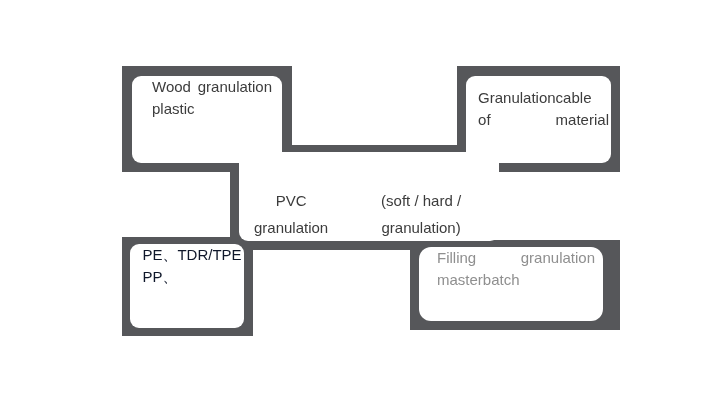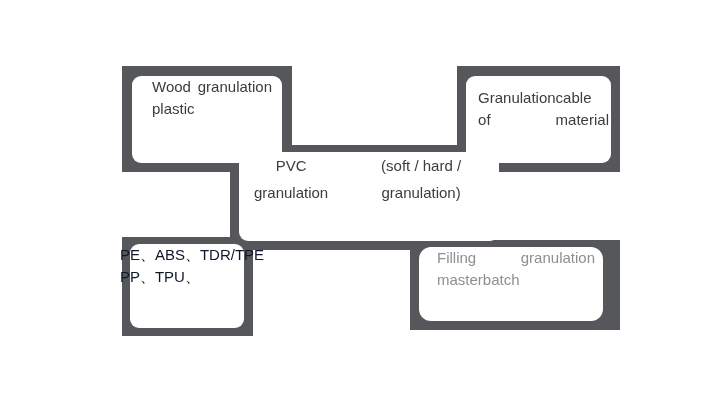--- a/index.html
+++ b/index.html
@@ -30,21 +30,21 @@
     border-radius:9px;
     box-sizing:border-box;
     display:flex;flex-direction:row;justify-content:center;
     color:var(--text-primary);
     font-size:15px;line-height:1.45;
   }
   .node .line{display:block;}
 
   .node-tl{left:132px;top:76px;width:150px;height:87px;padding:0 10px 0 20px;}
   .node-tr{left:466px;top:76px;width:145px;height:87px;padding:11px 8px 0 18px;}
-  .node-c {left:239px;top:152px;width:260px;height:89px;text-align:center;line-height:1.8;}
+  .node-c {left:239px;top:152px;width:260px;height:89px;text-align:center;line-height:1.8;align-items:flex-end;}
   .node-bl{left:130px;top:244px;width:114px;height:84px;padding:0 6px 0 16px;color:#0f172a;}
   .node-br{left:419px;top:247px;width:184px;height:74px;padding:0 8px 0 18px;color:var(--text-muted);border-radius:12px;}
 </style>
 </head>
 <body>
 
 <div class="canvas">
 
   <div class="block blk-tl"></div>
   <div class="block blk-tr"></div>
@@ -62,21 +62,20 @@
     <span class="line">cable material</span>
   </div>
 
   <div class="node node-c">
     <span class="line">PVC granulation</span>
     <span class="line">(soft / hard / granulation)</span>
   </div>
 
   <div class="node node-bl">
     <span class="line">PE、PP、</span>
-    <span class="line">ABS、TPU、</span>
     <span class="line">TDR/TPE</span>
   </div>
 
   <div class="node node-br">
     <span class="line">Filling masterbatch</span>
     <span class="line">granulation</span>
   </div>
 
 </div>
 

